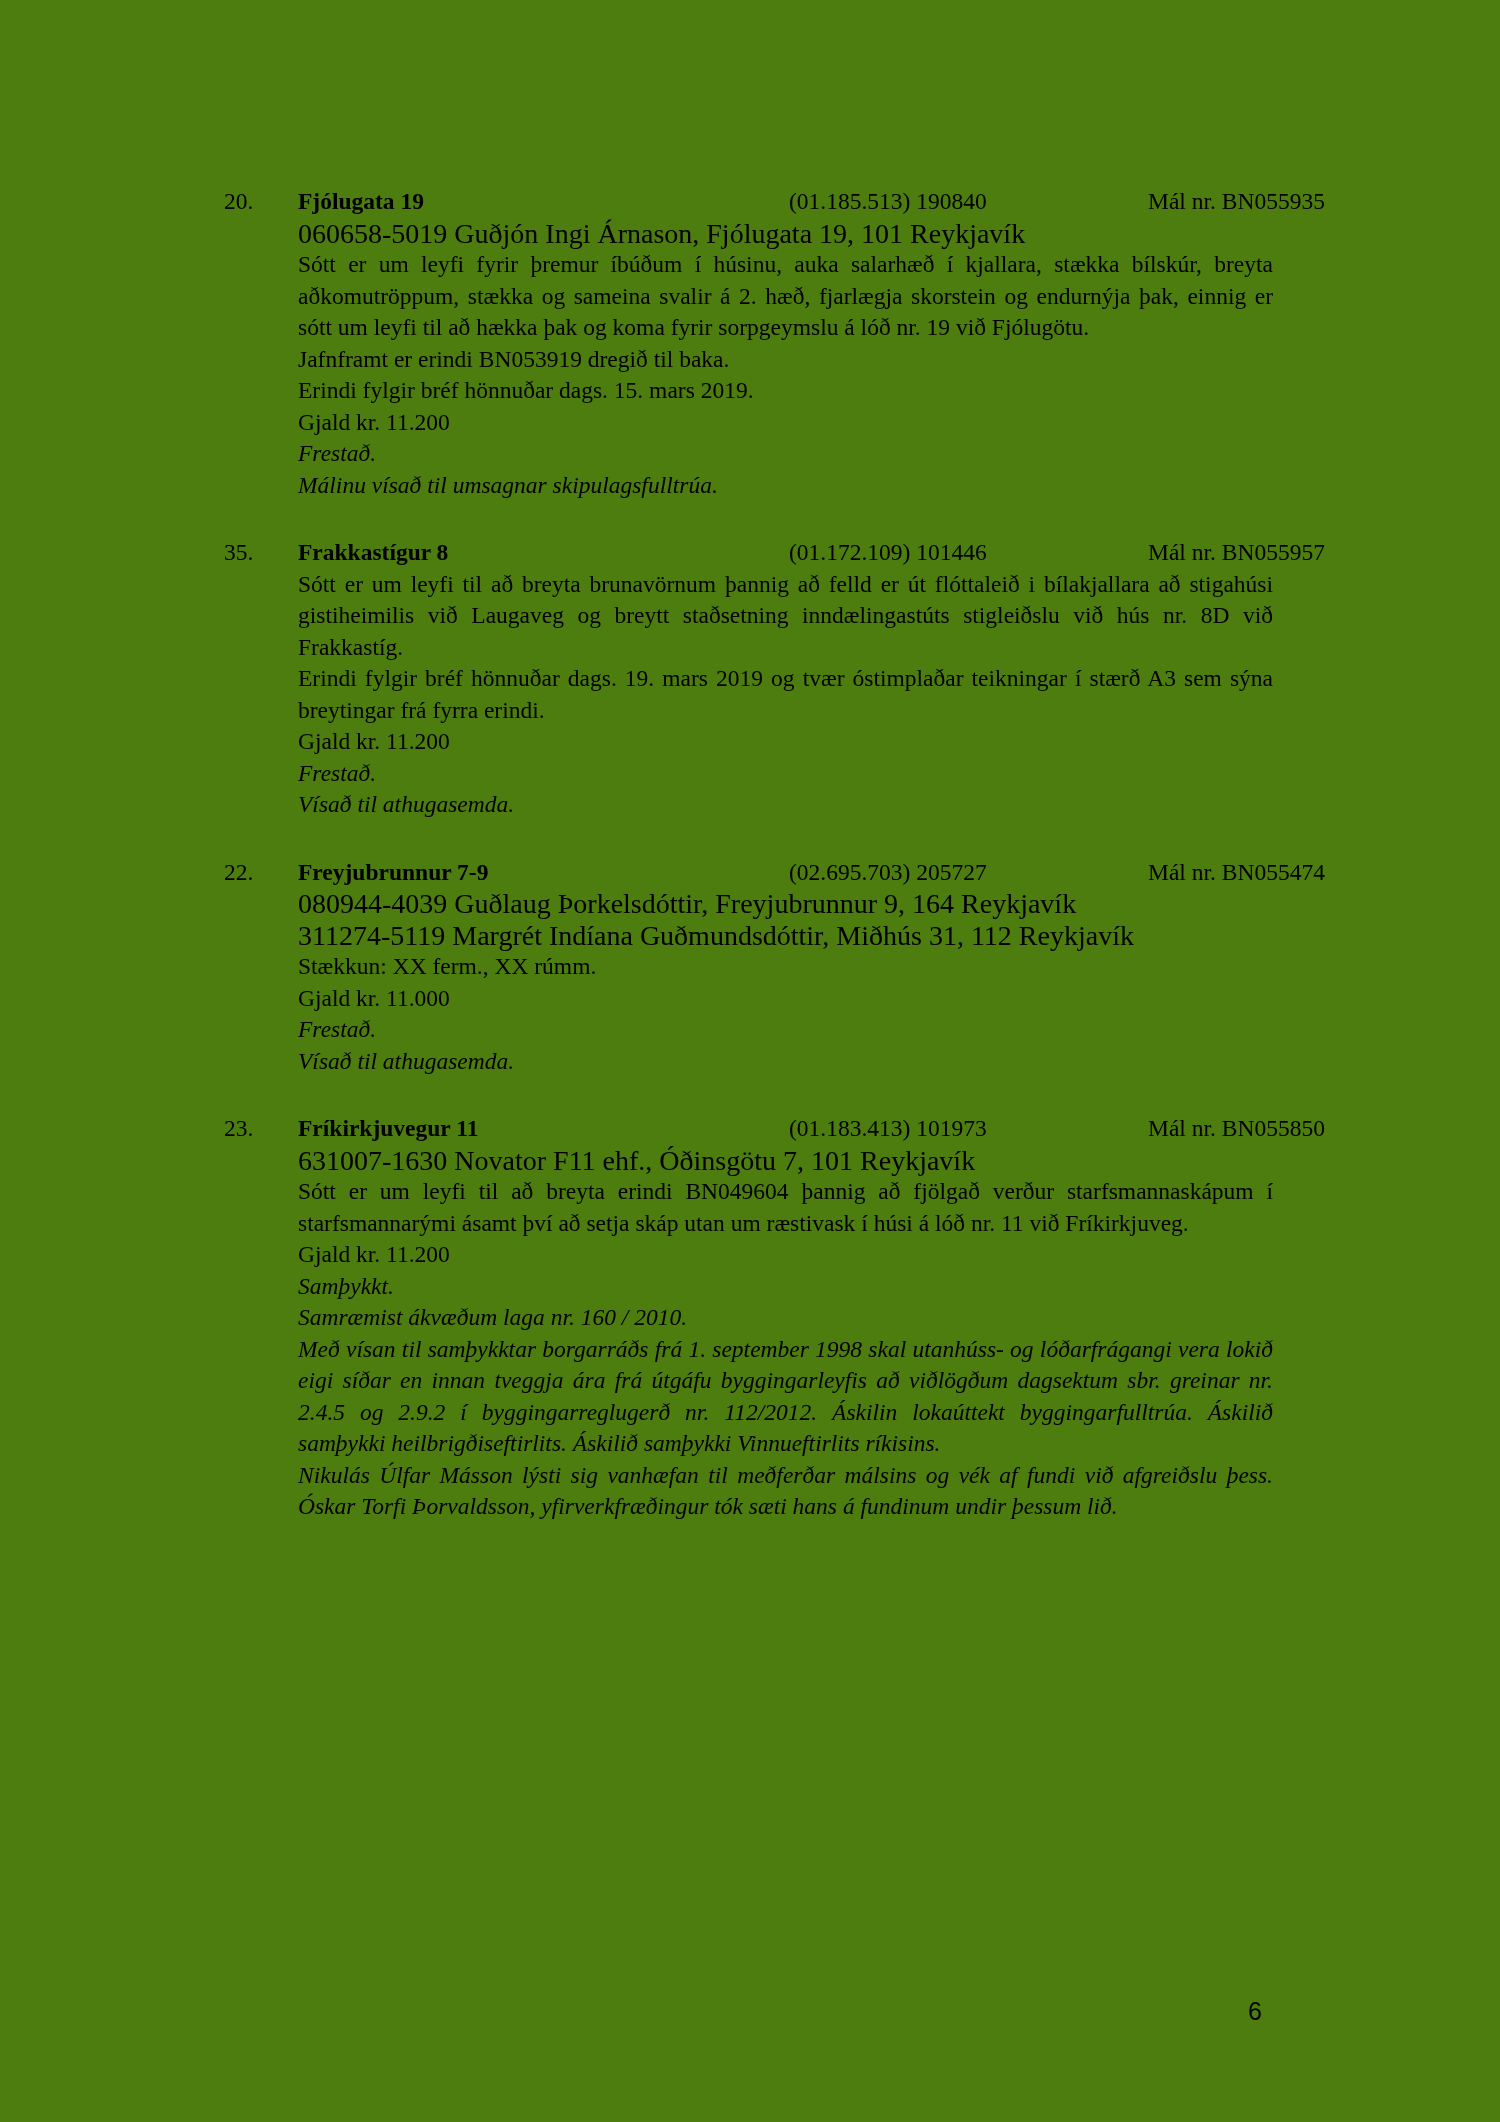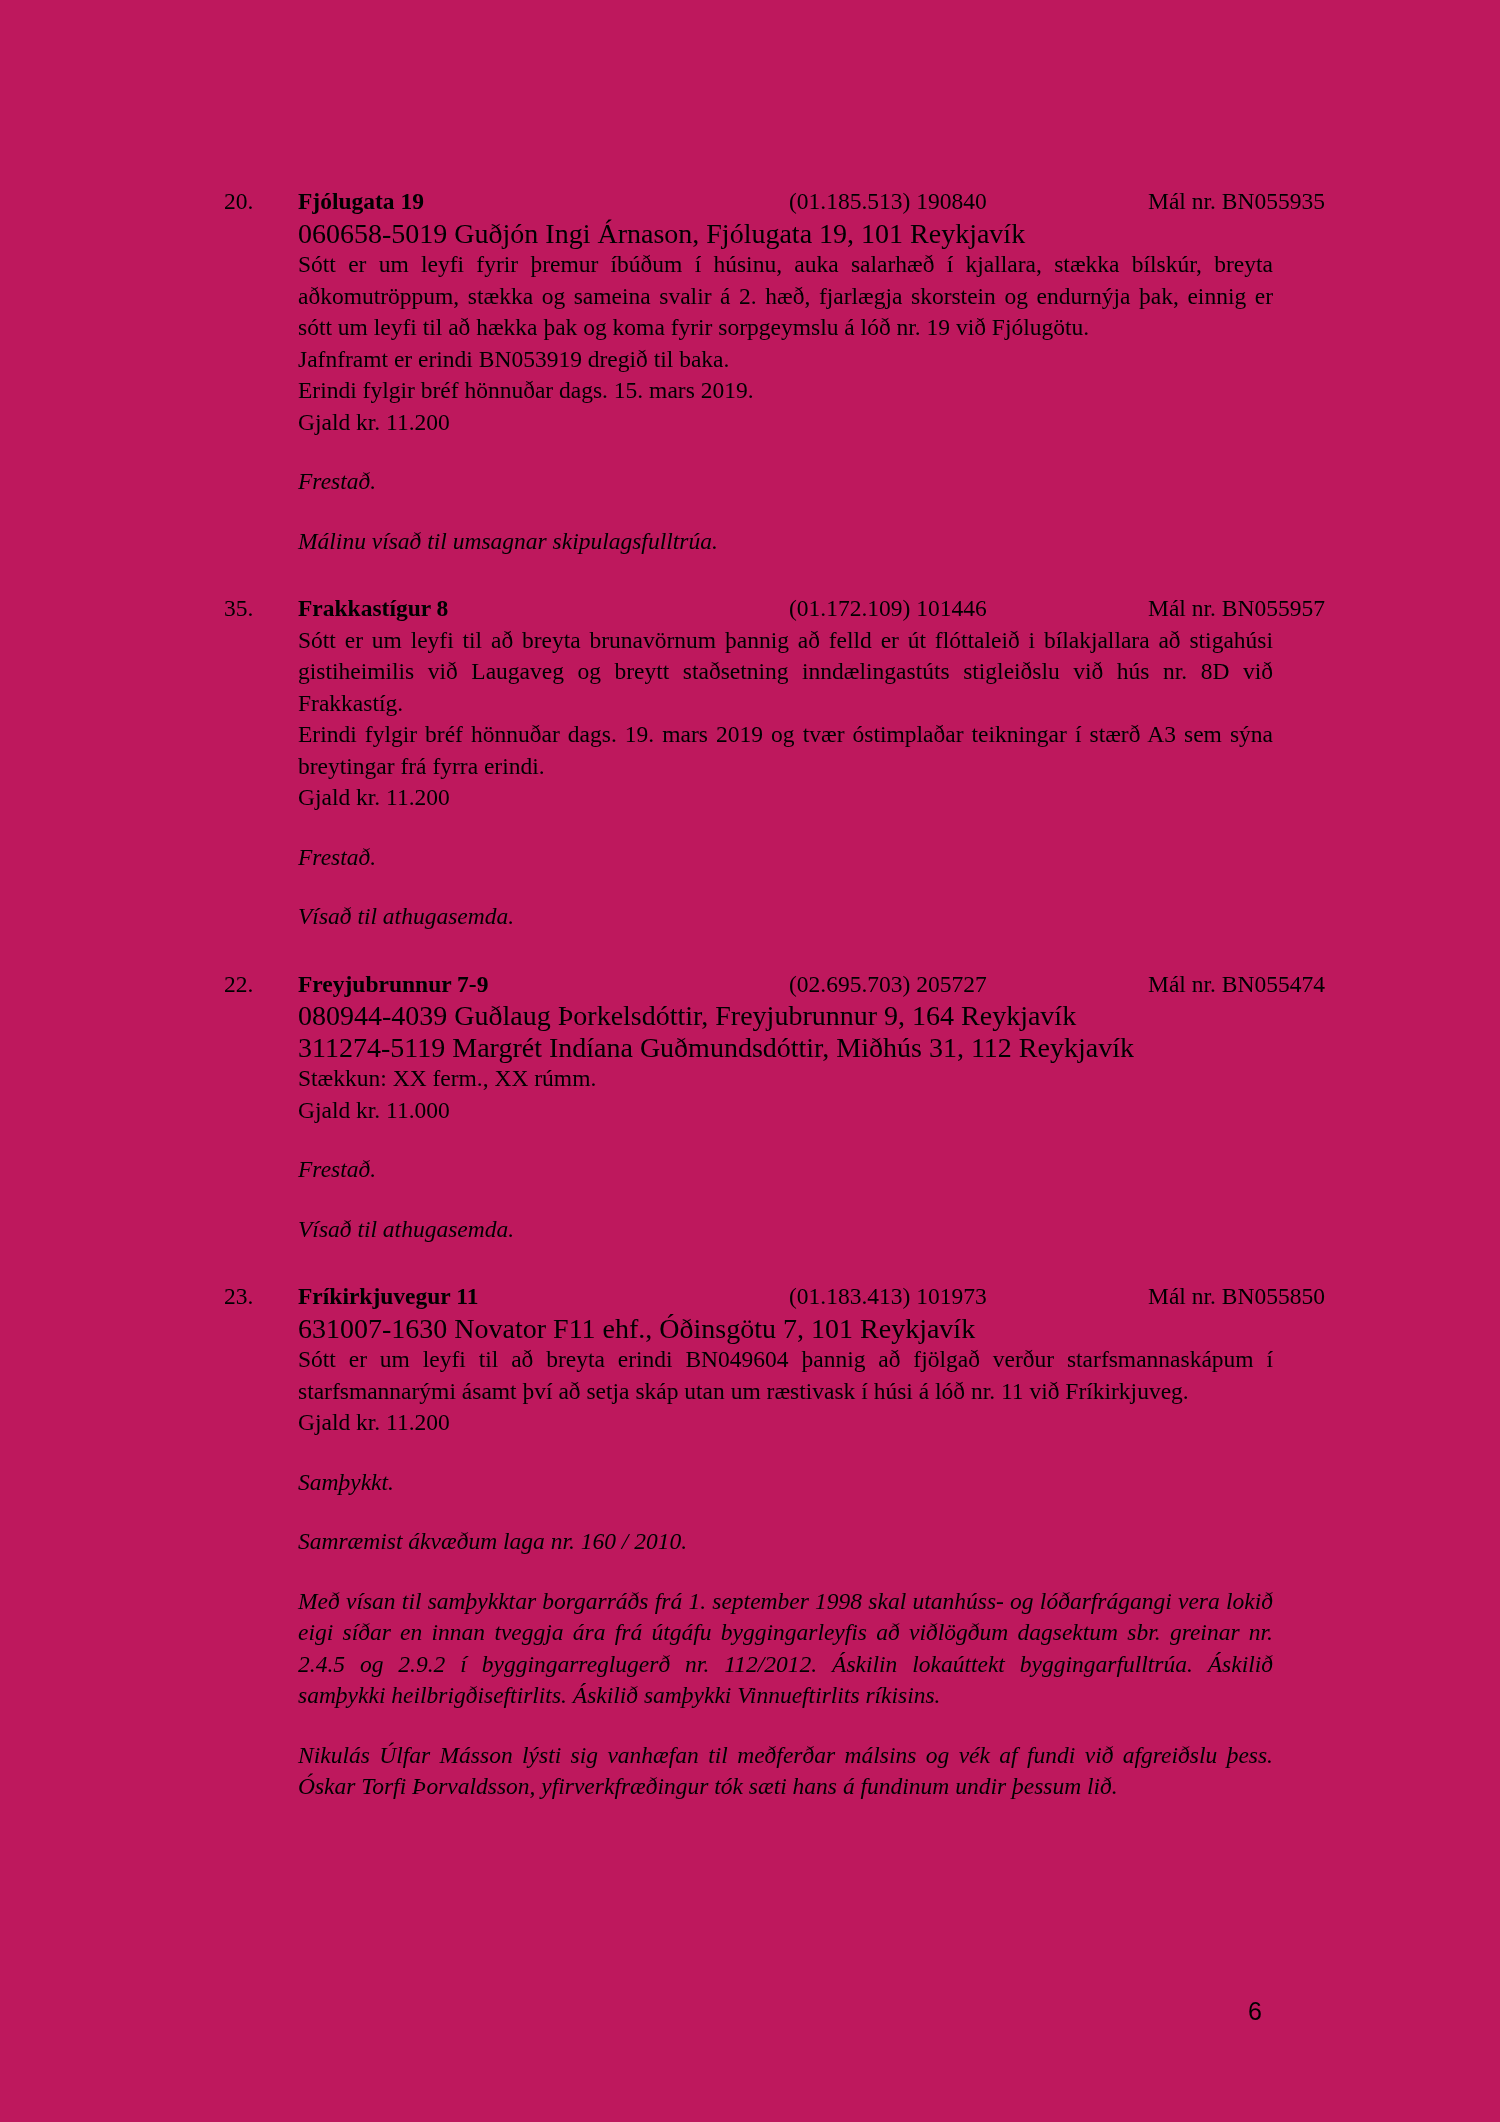--- a/index.html
+++ b/index.html
@@ -4,21 +4,21 @@
 <style>
   html, body {
     margin: 0;
     padding: 0;
     background: #ffffff;
   }
   .page {
     position: relative;
     width: 1500px;
     height: 2122px;
-    background: #be185d;
+    background: #4d7c0f;
     color: #000000;
     font-family: "Liberation Serif", serif;
     overflow: hidden;
   }
   .content {
     position: absolute;
     left: 224px;
     top: 186px;
     width: 1049px;
     font-size: 23.5px;
@@ -40,21 +40,21 @@
     white-space: nowrap;
     gap: 44px;
   }
   .item-address { font-weight: bold; }
   .applicant {
     font-size: 28px;
     line-height: 31.5px;
   }
   .para { margin: 0; }
   .para.justify { text-align: justify; }
-  .para.italic { font-style: italic; margin-top: 28px; }
+  .para.italic { font-style: italic; }
   .page-number {
     position: absolute;
     left: 1248px;
     top: 1997px;
     font-family: "Liberation Sans", sans-serif;
     font-size: 25px;
     line-height: 28px;
   }
 </style>
 </head>

